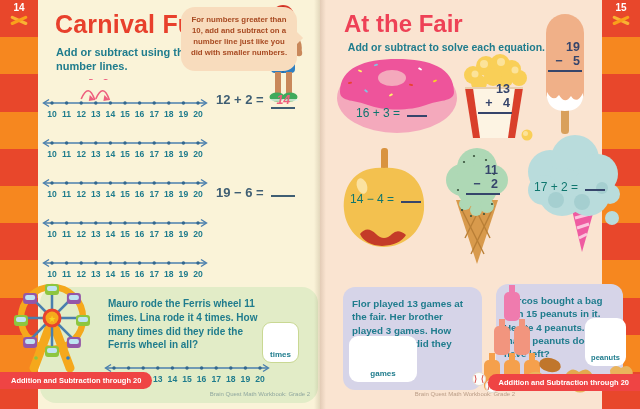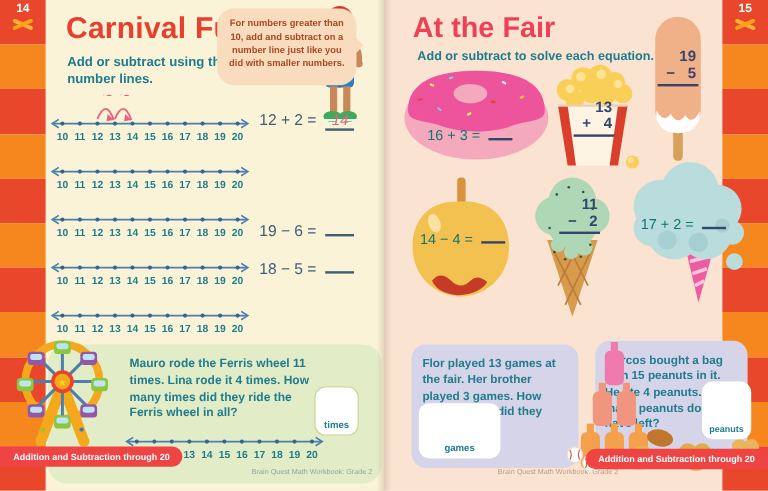--- a/index.html
+++ b/index.html
@@ -26,21 +26,21 @@
 
   .bubble { position:absolute; left:181px; top:7px; width:116px; min-height:64px; background:#f8dcbd; border-radius:14px;
             padding:8px 9px; font-size:7.8px; line-height:1.4; color:#a84a22; font-weight:bold; text-align:center; z-index:3; }
   .bubble:after { content:""; position:absolute; right:-4px; top:26px; width:10px; height:10px; background:#f8dcbd; transform:rotate(45deg); }
   .boy { position:absolute; left:250px; top:0px; width:66px; height:108px; z-index:2; }
 
   .nl { position:absolute; left:40px; width:170px; z-index:2; }
   .nl1{ top:79px; } .nl2{ top:137px; } .nl3{ top:177px; } .nl4{ top:217px; } .nl5{ top:257px; }
   .nlp{ left:102px; top:362px; }
 
-  .eq { position:absolute; left:216px; font-size:13px; font-weight:normal; color:#3f5e73; z-index:2; white-space:nowrap; }
+  .eq { position:absolute; left:216px; font-size:13px; font-weight:bold; color:#3f5e73; z-index:2; white-space:nowrap; }
   .eq1{ top:92px; } .eq2{ top:136px; } .eq3{ top:185px; } .eq4{ top:216px; } .eq5{ top:256px; }
   .blank { display:inline-block; width:24px; height:11px; border-bottom:2px solid #3f5e73; margin-left:4px; vertical-align:baseline; }
   .ans-line { display:inline-block; min-width:24px; border-bottom:2px solid #3f5e73; margin-left:4px; text-align:center; }
   .ans { color:#ee5f7e; font-style:italic; font-size:12.5px; }
 
   .panel-green { position:absolute; left:40px; top:287px; width:278px; height:116px; background:#e2ecc7; border-radius:16px; z-index:1; }
   .wp-l { position:absolute; left:108px; top:297px; width:152px; font-size:10px; line-height:1.38; font-weight:bold; color:#1f7c8d; z-index:2; }
   .ans-box { position:absolute; background:#fff; border-radius:9px; display:flex; align-items:flex-end; justify-content:center;
              font-weight:bold; color:#1f7c8d; z-index:4; }
   .box-times { left:262px; top:322px; width:37px; height:41px; border:1.5px solid #c9d893; font-size:8px; padding-bottom:3px; }
@@ -287,24 +287,20 @@
       </svg></div>
 
   <div class="eq eq1">
     <span>12 + 2 =</span>
     <span class="ans-line"><span class="ans">14</span></span>
   </div>
   <div class="eq eq3">
     <span>19 − 6 =</span>
     <span class="blank"></span>
   </div>
-  <div class="eq eq4">
-    <span>18 − 5 =</span>
-    <span class="blank"></span>
-  </div>
 
   <div class="panel-green"></div>
   <div class="wp-l">Mauro rode the Ferris wheel 11 times. Lina rode it 4 times. How many times did they ride the Ferris wheel in all?</div>
   <div class="ans-box box-times">
     <span>times</span>
   </div>
   <div class="nl nlp"><svg width="170" height="28" viewBox="0 0 170 28">
         <line x1="4" y1="6" x2="166" y2="6" stroke="#4a7fae" stroke-width="1.4"></line>
         <path d="M9,2.5 L3.5,6 L9,9.5" fill="none" stroke="#4a7fae" stroke-width="1.4"></path>
         <path d="M161,2.5 L166.5,6 L161,9.5" fill="none" stroke="#4a7fae" stroke-width="1.4"></path>

